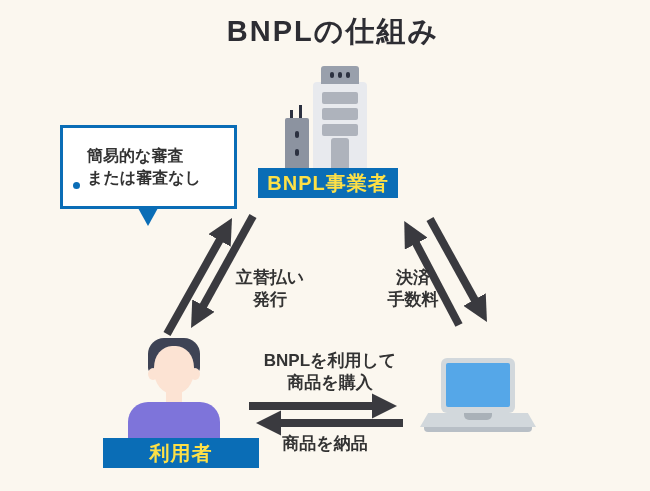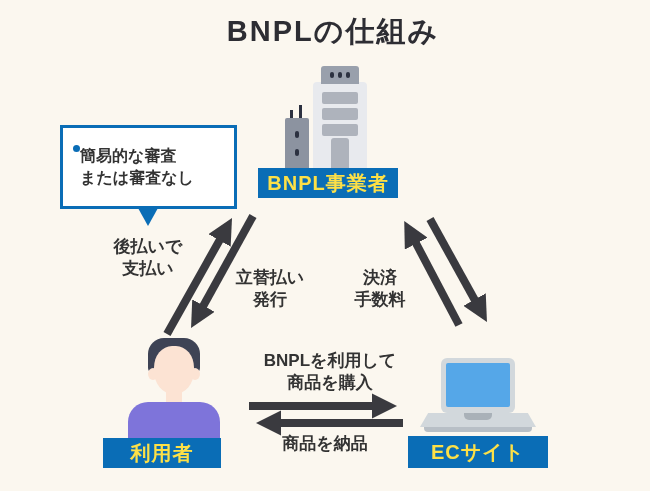--- a/index.html
+++ b/index.html
@@ -12,32 +12,32 @@
   .stage{position:relative;width:650px;height:491px;background:var(--background);overflow:hidden;}
   .abs{position:absolute;}
 
   .page-title{top:12px;left:8px;width:650px;text-align:center;font-size:29px;font-weight:bold;
     color:#2d2d33;letter-spacing:2px;}
 
   
   .callout{left:60px;top:125px;width:177px;height:84px;background:#ffffff;
     border:3px solid var(--accent-blue);padding:6px 8px 6px 10px;
     display:flex;flex-direction:column;justify-content:center;gap:2px;}
-  .callout-item{display:flex;align-items:flex-start;}
+  .callout-item{display:flex;align-items:flex-end;gap:7px;}
   .callout-dot{width:7px;height:7px;border-radius:50%;background:var(--accent-blue);flex:none;}
   .callout-text{font-size:16px;font-weight:bold;color:#333;line-height:1.35;white-space:pre-line;}
   .callout-pointer{left:138px;top:208px;width:0;height:0;
     border-left:10px solid transparent;border-right:10px solid transparent;
     border-top:18px solid var(--accent-blue);}
 
   
   .node-label{background:var(--accent-blue);color:#fde047;font-weight:bold;font-size:20px;
     letter-spacing:1px;display:flex;align-items:center;justify-content:center;}
   .label-bnpl{left:258px;top:168px;width:140px;height:30px;}
-  .label-user{left:103px;top:438px;width:118px;height:30px;}
+  .label-user{left:103px;top:438px;width:156px;height:30px;}
   .label-ec{left:408px;top:436px;width:140px;height:32px;}
 
   
   .building{left:283px;top:66px;width:84px;height:104px;}
   .b-tower{left:30px;top:16px;width:54px;height:88px;background:#e8eaee;border-radius:4px 4px 0 0;}
   .b-roof{left:38px;top:0;width:38px;height:18px;background:#99a0ac;border-radius:3px 3px 0 0;
     display:flex;align-items:center;justify-content:center;gap:4px;}
   .b-roof i{width:4px;height:6px;border-radius:2px;background:#2c3140;}
   .b-band{left:9px;width:36px;height:12px;background:#aeb3bc;border-radius:2px;}
   .b-door{left:18px;top:56px;width:18px;height:32px;background:#aeb3bc;border-radius:3px 3px 0 0;}
@@ -64,21 +64,21 @@
 
   
   .arrows{left:0;top:0;width:650px;height:491px;pointer-events:none;}
   .arrows line{stroke:var(--arrow-dark);stroke-width:8;}
   .arrows marker path{fill:var(--arrow-dark);}
 
   .arrow-label{transform:translate(-50%,-50%);font-size:17px;font-weight:bold;color:#333;
     text-align:center;line-height:1.3;white-space:pre-line;}
   .lb-pay-later{left:148px;top:258px;}
   .lb-invoice{left:270px;top:289px;}
-  .lb-fee{left:380px;top:289px;}
+  .lb-fee{left:413px;top:289px;}
   .lb-advance{left:508px;top:253px;}
   .lb-purchase{left:330px;top:372px;}
   .lb-deliver{left:325px;top:444px;}
 </style>
 </head>
 <body>
 
 <div class="stage">
 
   <div class="abs page-title">BNPLの仕組み</div>
@@ -124,38 +124,35 @@
   <div class="abs laptop">
     <div class="abs l-lid"></div>
     <div class="abs l-screen"></div>
     <div class="abs l-foot"></div>
     <div class="abs l-base"></div>
     <div class="abs l-notch"></div>
   </div>
 
   <div class="abs node-label label-bnpl">BNPL事業者</div>
   <div class="abs node-label label-user">利用者</div>
-  <div class="abs node-label label-ec">ECサイト</div>
 
   <svg class="abs arrows" viewBox="0 0 650 491">
     <defs>
       <marker id="ah" viewBox="0 0 4 4" markerWidth="3.2" markerHeight="3.2" refX="2.4" refY="2" orient="auto">
         <path d="M0 0 L4 2 L0 4 z"></path>
       </marker>
     </defs>
     <line x1="167" y1="334" x2="227" y2="227" marker-end="url(#ah)"></line>
     <line x1="253" y1="216" x2="196" y2="319" marker-end="url(#ah)"></line>
     <line x1="459" y1="325" x2="409" y2="230" marker-end="url(#ah)"></line>
     <line x1="430" y1="219" x2="482" y2="313" marker-end="url(#ah)"></line>
     <line x1="249" y1="406" x2="387" y2="406" marker-end="url(#ah)"></line>
     <line x1="403" y1="423" x2="266" y2="423" marker-end="url(#ah)"></line>
   </svg>
 
-  <div class="abs arrow-label lb-pay-later">後払いで
-支払い</div>
   <div class="abs arrow-label lb-invoice">立替払い
 発行</div>
   <div class="abs arrow-label lb-fee">決済
 手数料</div>
   <div class="abs arrow-label lb-deliver">商品を納品</div>
   <div class="abs arrow-label lb-purchase">BNPLを利用して
 商品を購入</div>
 
 </div>
 

